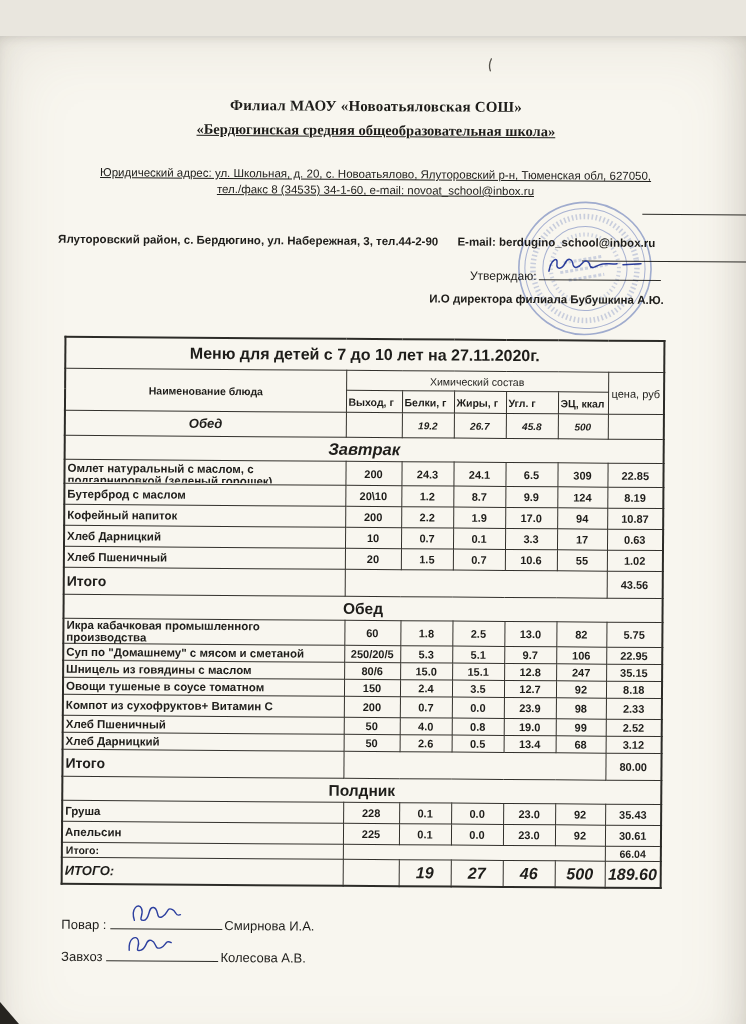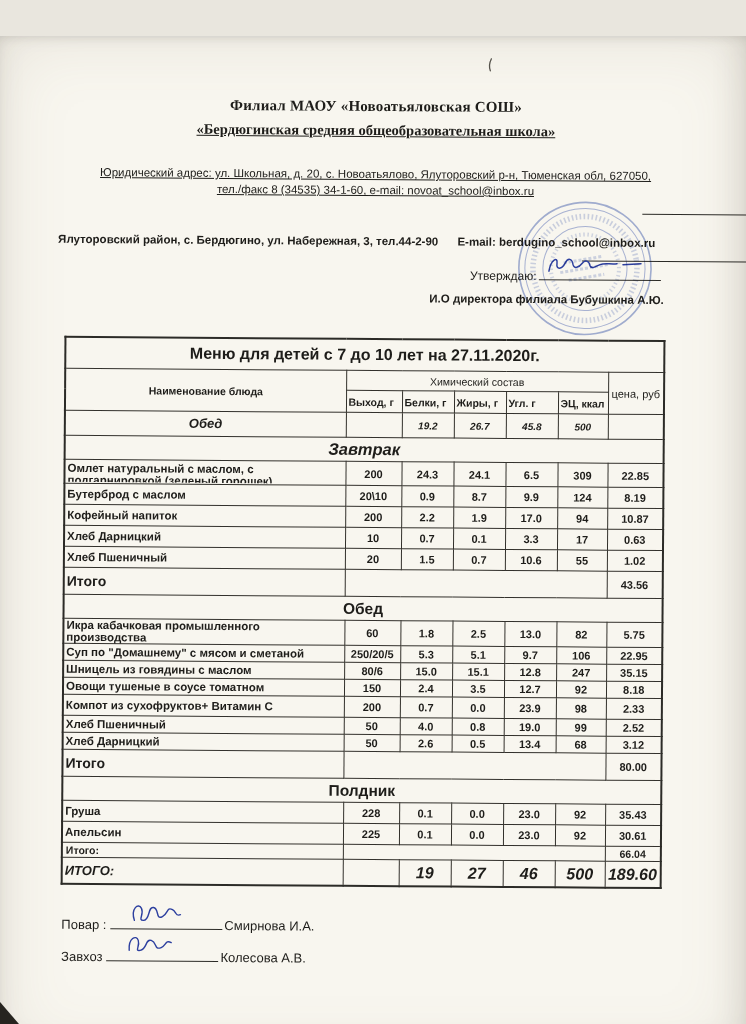--- a/index.html
+++ b/index.html
@@ -179,21 +179,21 @@
             <td class="num">24.1</td>
             <td class="num">6.5</td>
             <td class="num">309</td>
             <td class="num">22.85</td>
           </tr>
           <tr class="row-dish">
             <td class="name-cell">
               <div>Бутерброд с маслом</div>
             </td>
             <td class="num">20\10</td>
-            <td class="num">0.9</td>
+            <td class="num">1.2</td>
             <td class="num">8.7</td>
             <td class="num">9.9</td>
             <td class="num">124</td>
             <td class="num">8.19</td>
           </tr>
           <tr class="row-dish">
             <td class="name-cell">
               <div>Кофейный напиток</div>
             </td>
             <td class="num">200</td>

